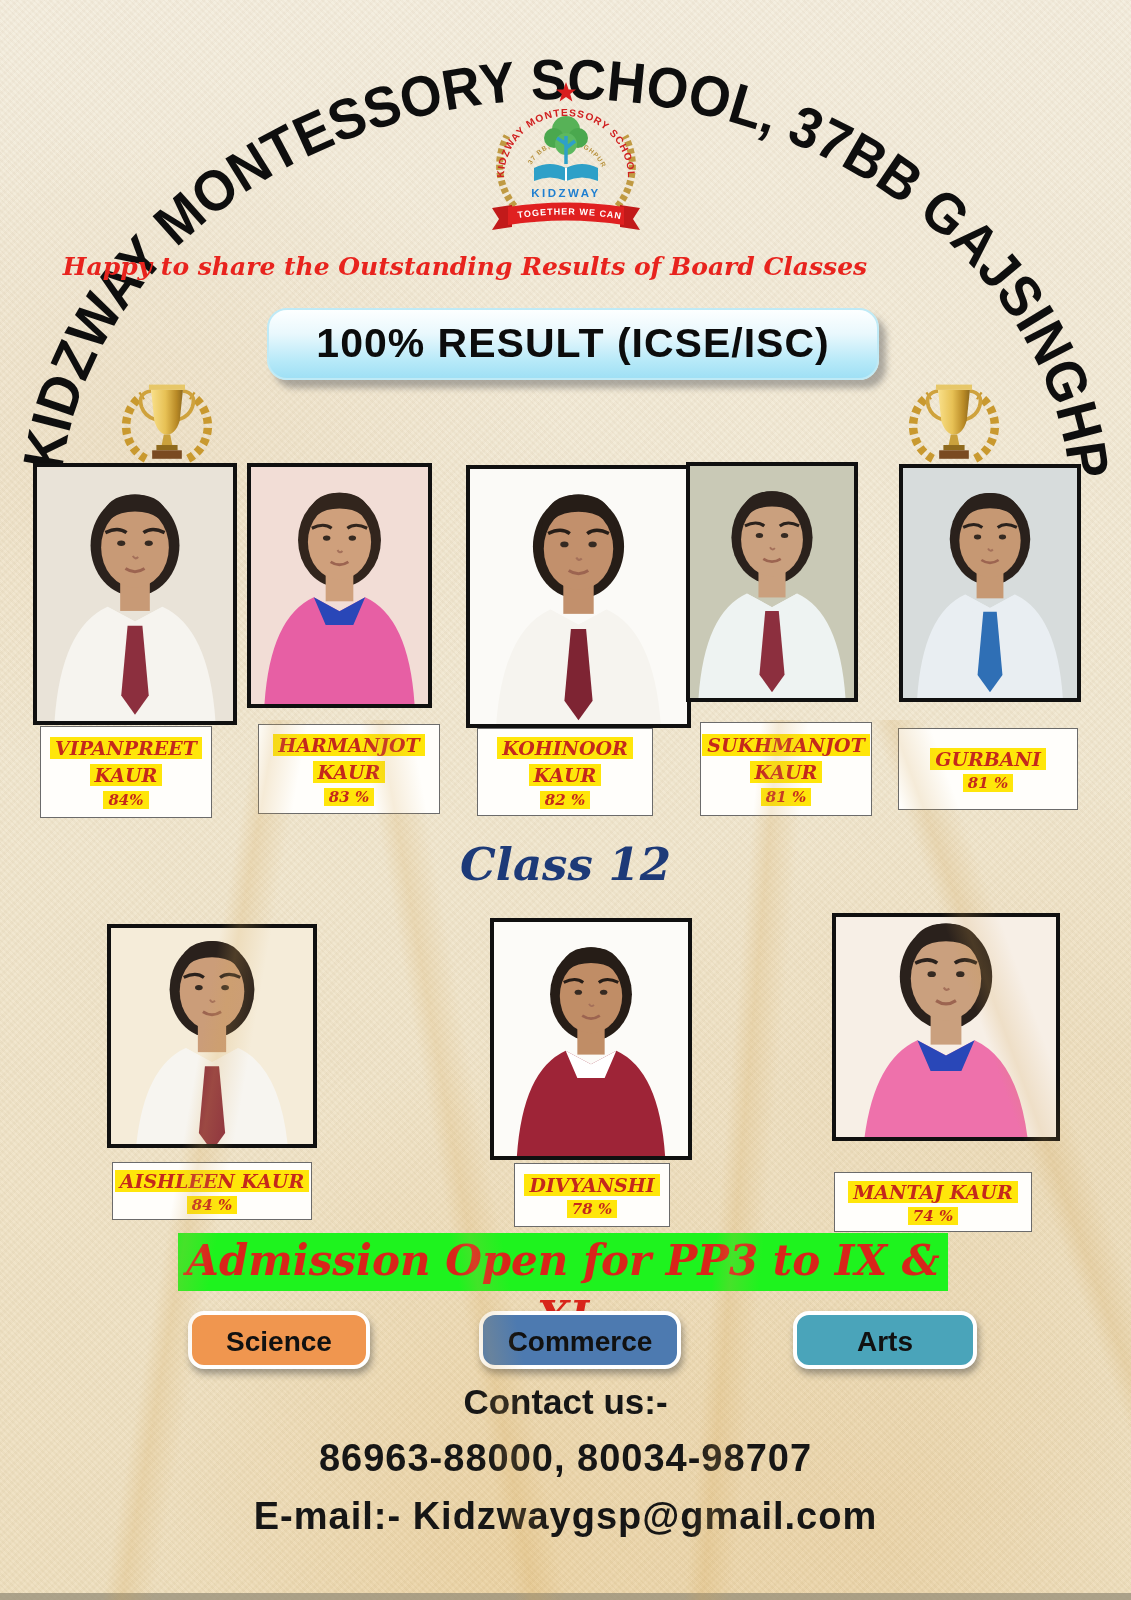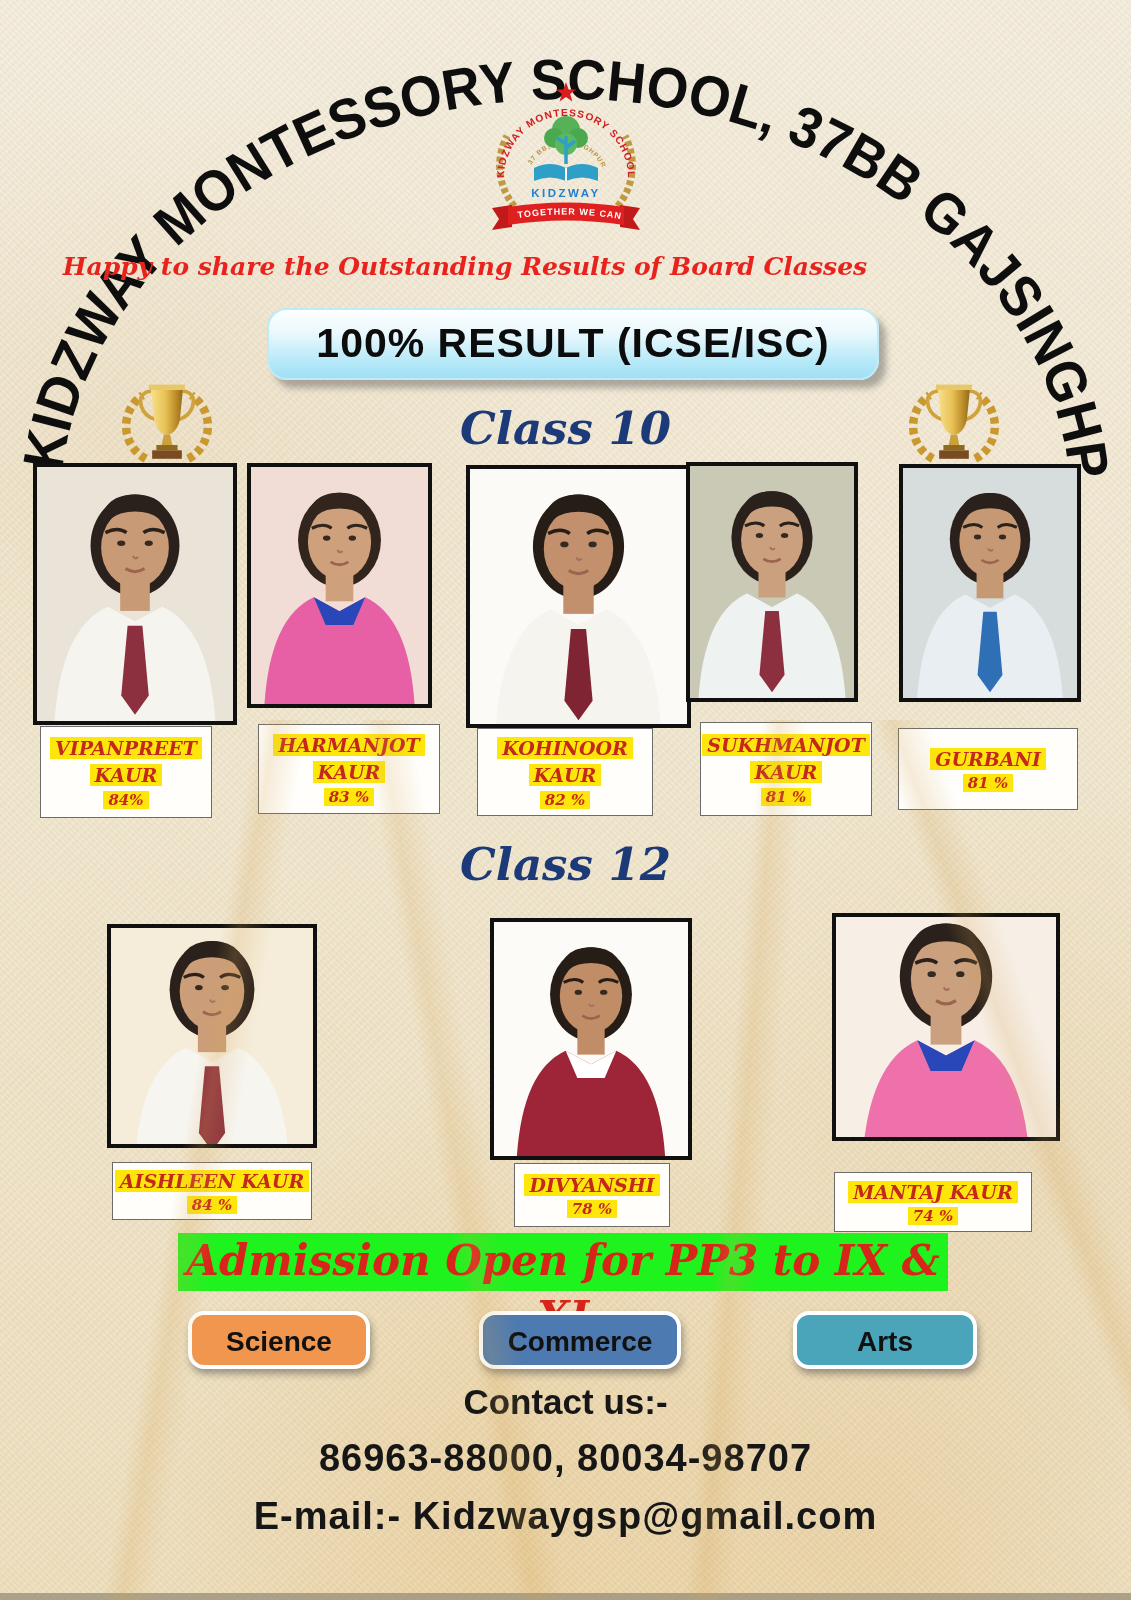--- a/index.html
+++ b/index.html
@@ -172,21 +172,20 @@
       <path d="M 35 16 Q 22 18 26 31 Q 29 40 39 43" stroke="#cfa23c" stroke-width="3.5" fill="none"></path>
       <path d="M 65 16 Q 78 18 74 31 Q 71 40 61 43" stroke="#cfa23c" stroke-width="3.5" fill="none"></path>
       <rect x="33" y="10" width="34" height="5" fill="#e7c768"></rect>
       <path d="M 35 15 L 65 15 L 62 44 Q 58 57 50 57 Q 42 57 38 44 Z" fill="url(#gold)"></path>
       <path d="M 47 57 L 53 57 L 55 67 L 45 67 Z" fill="#caa13c"></path>
       <rect x="40" y="67" width="20" height="5" fill="#8f6a1d"></rect>
       <rect x="36" y="72" width="28" height="8" fill="#7a4a21"></rect>
     </svg>
   </div>
 
-  <h2 class="class-heading" id="class10-heading">Class 10</h2>
   <h2 class="class-heading" id="class12-heading">Class 12</h2>
 
   <div class="admission-banner">Admission Open for PP3 to IX &amp; XI</div>
 
   <div class="stream-btn" id="stream-0" style="background: rgb(240, 150, 79);">Science</div>
   <div class="stream-btn" id="stream-1" style="background: rgb(77, 122, 176);">Commerce</div>
   <div class="stream-btn" id="stream-2" style="background: rgb(74, 164, 186);">Arts</div>
 
   <div class="contact">
     <div class="l1">Contact us:-</div>

